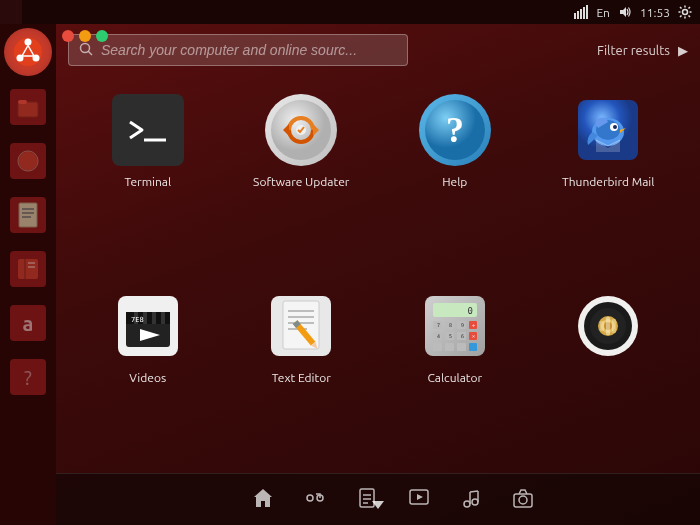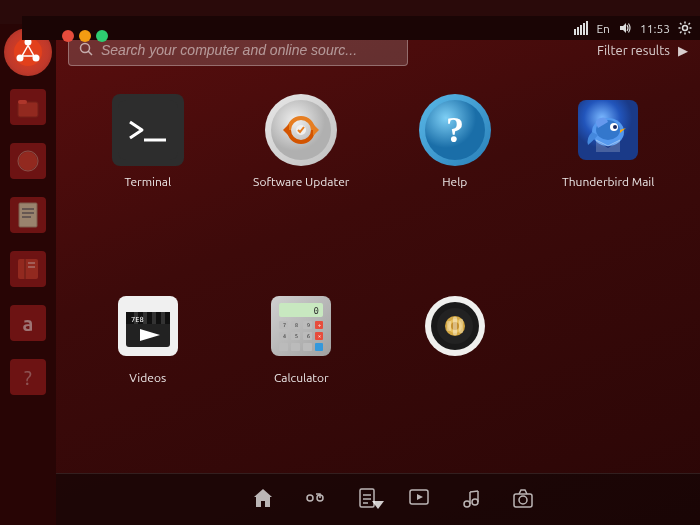--- a/index.html
+++ b/index.html
@@ -8,21 +8,21 @@
       height: 525px;
       background: #2a0a0a;
       font-family: 'Ubuntu', 'DejaVu Sans', sans-serif;
       overflow: hidden;
       position: relative;
     }
 
     
     .topbar {
       position: absolute;
-      top: 16px; left: 0; right: 0;
+      top: 0; left: 0; right: 0;
       height: 24px;
       background: #1a0505;
       display: flex;
       align-items: center;
       justify-content: flex-end;
       padding: 0 8px;
       gap: 8px;
       z-index: 100;
       margin-left: 22px;
     }
@@ -470,20 +470,40 @@
           <rect x="47" y="16" width="5" height="12" fill="#111"></rect>
 
           <polygon points="22,33 22,45 42,39" fill="white"></polygon>
 
           <text x="13" y="26" font-size="7" fill="white" font-family="monospace">7E8</text>
         </svg>
       </div>
       <span class="app-label">Videos</span>
     </div>
 
+    <div class="app-item">
+      <div class="app-icon" style="border-radius:8px; overflow:hidden;">
+        <svg width="60" height="60" viewBox="0 0 60 60">
+          <rect width="60" height="60" fill="#e8e8e8" rx="8"></rect>
+
+          <rect x="12" y="5" width="36" height="48" rx="2" fill="#f5f5f5" stroke="#ccc" stroke-width="1"></rect>
+          <line x1="17" y1="15" x2="43" y2="15" stroke="#aaa" stroke-width="1.5"></line>
+          <line x1="17" y1="21" x2="43" y2="21" stroke="#aaa" stroke-width="1.5"></line>
+          <line x1="17" y1="27" x2="43" y2="27" stroke="#aaa" stroke-width="1.5"></line>
+          <line x1="17" y1="33" x2="36" y2="33" stroke="#aaa" stroke-width="1.5"></line>
+
+          <g transform="rotate(-40, 38, 38)">
+            <rect x="32" y="20" width="6" height="28" fill="#f39c12"></rect>
+            <polygon points="32,48 38,48 35,55" fill="#f5cba7"></polygon>
+            <rect x="32" y="20" width="6" height="5" fill="#7f8c8d"></rect>
+          </g>
+        </svg>
+      </div>
+      <span class="app-label">Text Editor</span>
+    </div>
 
     <div class="app-item">
       <div class="app-icon" style="border-radius:8px; overflow:hidden;">
         <svg width="60" height="60" viewBox="0 0 60 60">
           <defs>
             <linearGradient id="calcGrad" x1="0%" y1="0%" x2="100%" y2="100%">
               <stop offset="0%" stop-color="#d0d0d0"></stop>
               <stop offset="100%" stop-color="#a0a0a0"></stop>
             </linearGradient>
           </defs>

